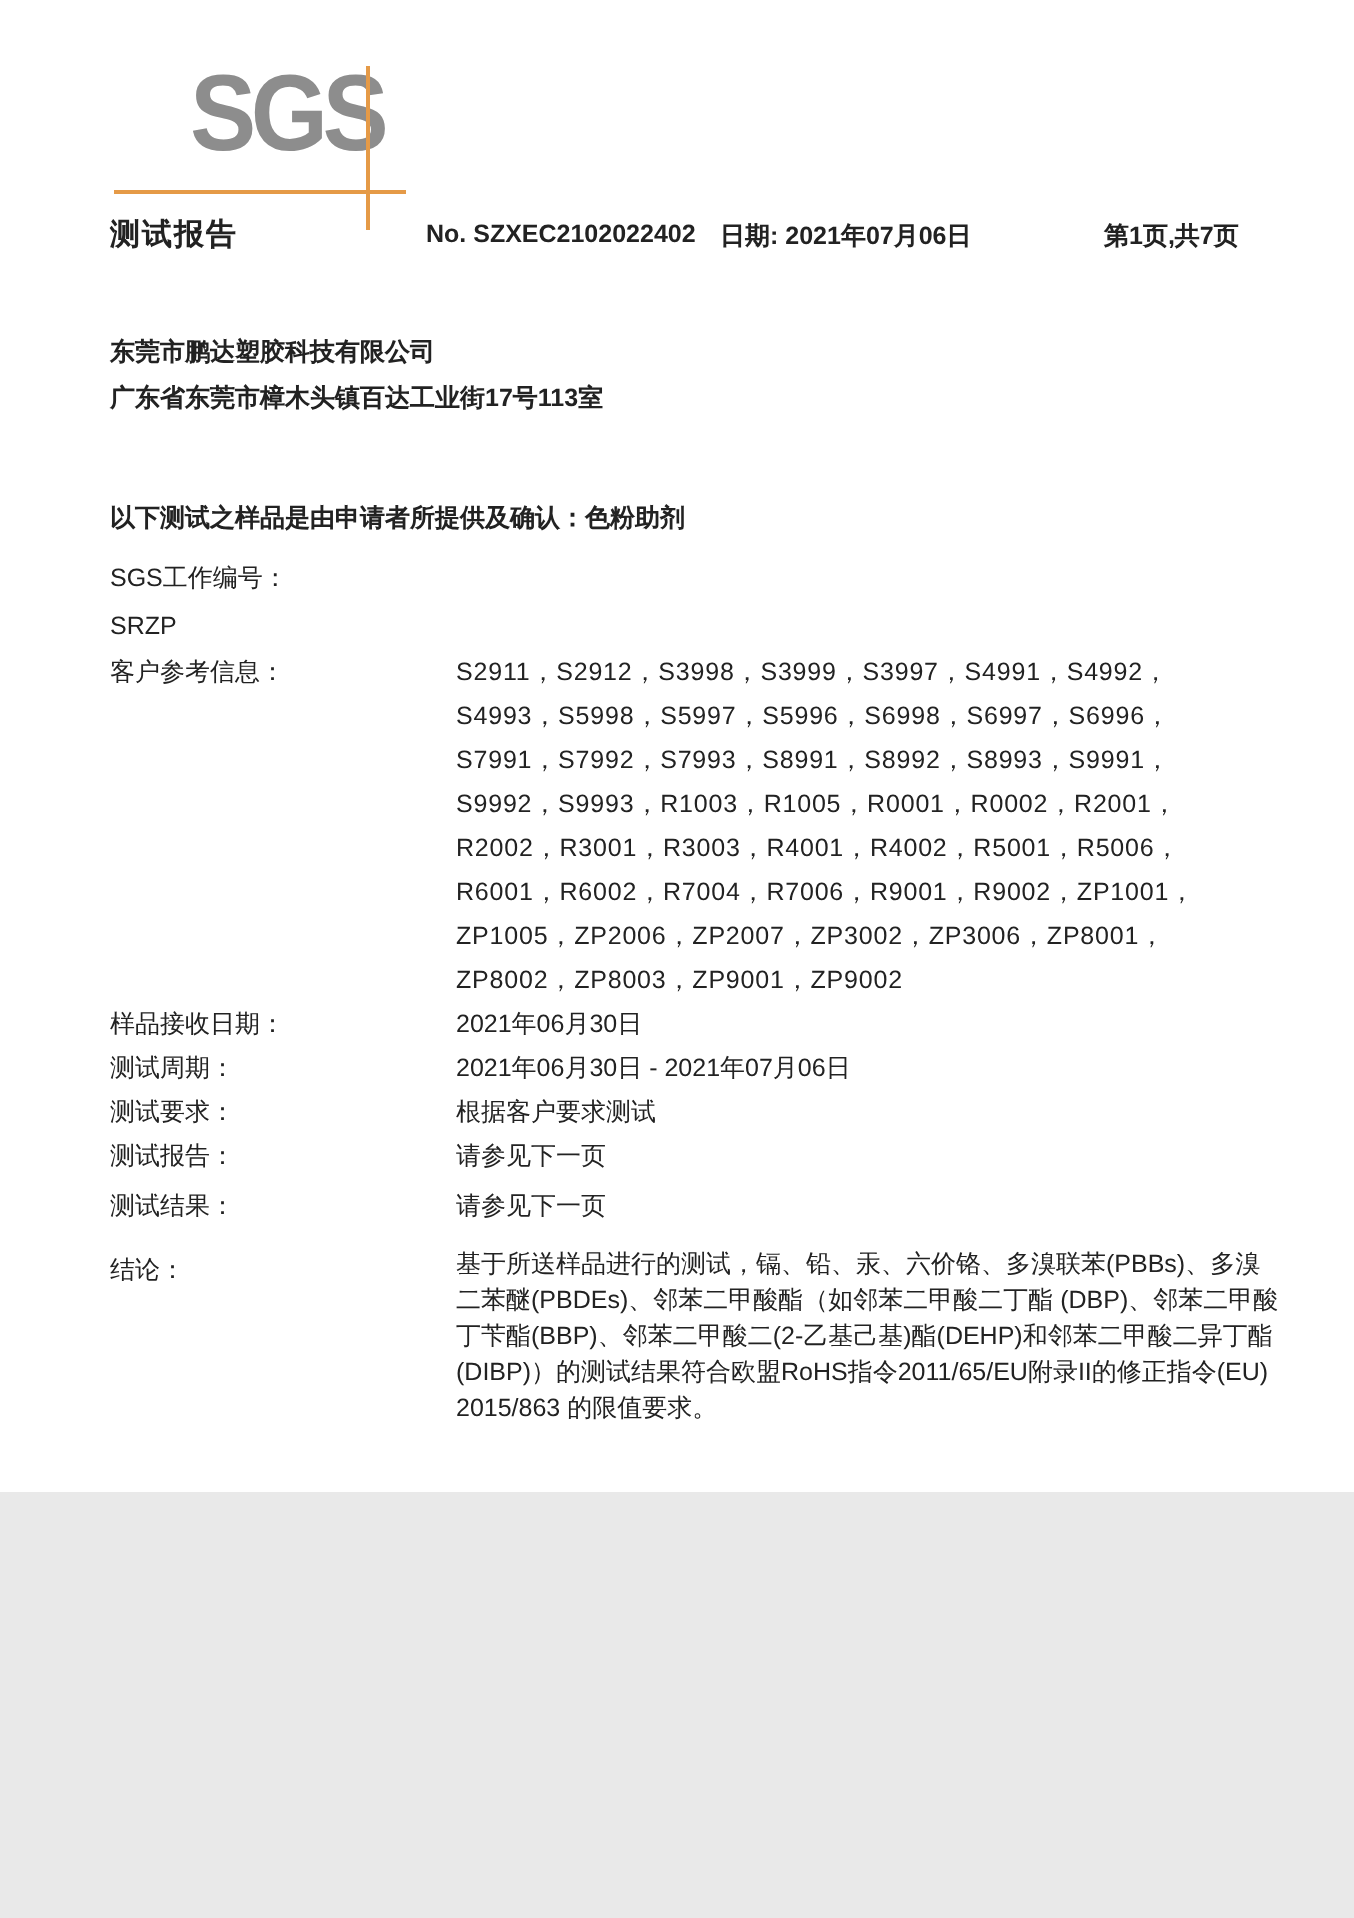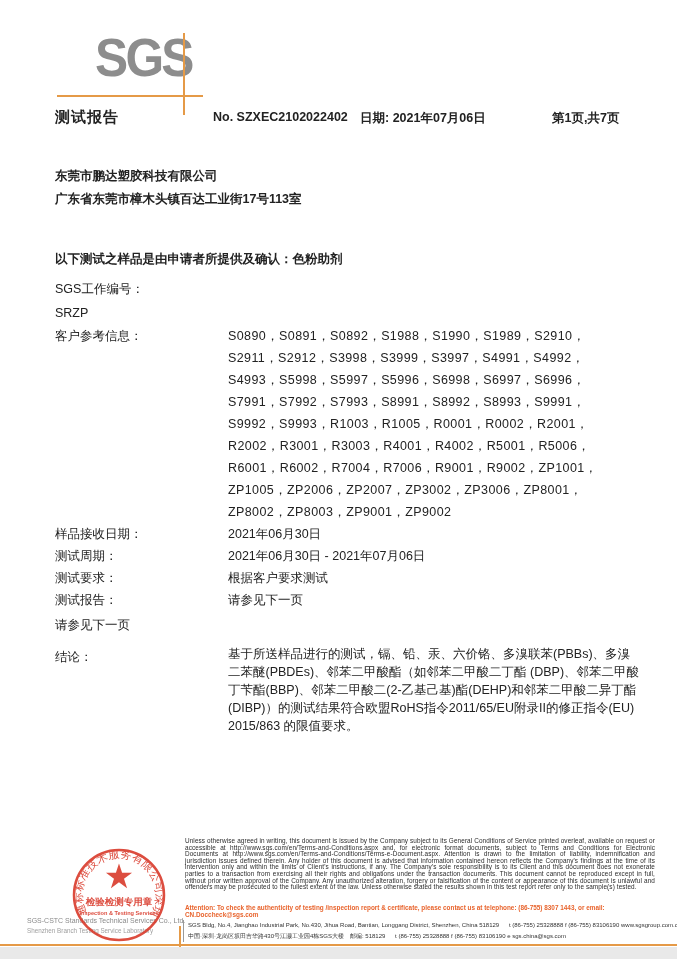--- a/index.html
+++ b/index.html
@@ -1,17 +1,17 @@
 <!DOCTYPE html>
 <html><head>
 <meta charset="utf-8">
 <style>
   html,body{margin:0;padding:0;background:#e9e9e9;}
   .page{
-    position:relative;width:677px;height:947px;margin:0 auto;background:#fff;
+    position:relative;width:677px;height:746px;margin:0 auto;background:#fff;
     font-family:"Liberation Sans","DejaVu Sans",sans-serif;color:#222;overflow:hidden;
   }
   
   .logo{
     position:absolute;left:95px;top:30px;font-size:54px;font-weight:700;color:#8d8d8d;
     letter-spacing:-3px;transform:scaleX(.92);transform-origin:left top;line-height:1;
   }
   .reg-h-top{position:absolute;left:57px;top:95px;width:146px;height:2px;background:#e59a47;}
   .reg-v-top{position:absolute;left:183px;top:33px;width:2px;height:82px;background:#e59a47;}
   .reg-h-bottom{position:absolute;left:0;top:944px;width:677px;height:2px;background:#e59a47;}
@@ -83,21 +83,20 @@
       <span class="lbl">SGS工作编号：</span>
     </div>
 
     <div class="row">
       <span class="val">SRZP</span>
     </div>
 
     <div class="row tight">
       <span class="lbl">客户参考信息：</span>
       <span class="val">
-        <div class="ref-line">S0890，S0891，S0892，S1988，S1990，S1989，S2910，</div>
         <div class="ref-line">S2911，S2912，S3998，S3999，S3997，S4991，S4992，</div>
         <div class="ref-line">S4993，S5998，S5997，S5996，S6998，S6997，S6996，</div>
         <div class="ref-line">S7991，S7992，S7993，S8991，S8992，S8993，S9991，</div>
         <div class="ref-line">S9992，S9993，R1003，R1005，R0001，R0002，R2001，</div>
         <div class="ref-line">R2002，R3001，R3003，R4001，R4002，R5001，R5006，</div>
         <div class="ref-line">R6001，R6002，R7004，R7006，R9001，R9002，ZP1001，</div>
         <div class="ref-line">ZP1005，ZP2006，ZP2007，ZP3002，ZP3006，ZP8001，</div>
         <div class="ref-line">ZP8002，ZP8003，ZP9001，ZP9002</div>
       </span>
     </div>
@@ -118,20 +117,21 @@
     </div>
 
     <div class="row tight">
       <span class="lbl">测试报告：</span>
       <span class="val">请参见下一页</span>
     </div>
 
     <div class="gap-sm"></div>
 
     <div class="row tight">
+      <span class="lbl">测试结果：</span>
       <span class="val">请参见下一页</span>
     </div>
 
     <div class="row conclusion">
       <span class="lbl">结论：</span>
       <span class="val">基于所送样品进行的测试，镉、铅、汞、六价铬、多溴联苯(PBBs)、多溴二苯醚(PBDEs)、邻苯二甲酸酯（如邻苯二甲酸二丁酯 (DBP)、邻苯二甲酸丁苄酯(BBP)、邻苯二甲酸二(2-乙基己基)酯(DEHP)和邻苯二甲酸二异丁酯(DIBP)）的测试结果符合欧盟RoHS指令2011/65/EU附录II的修正指令(EU) 2015/863 的限值要求。</span>
     </div>
   </div>
 
   <div class="disclaimer">Unless otherwise agreed in writing, this document is issued by the Company subject to its General Conditions of Service printed overleaf, available on request or accessible at http://www.sgs.com/en/Terms-and-Conditions.aspx and, for electronic format documents, subject to Terms and Conditions for Electronic Documents at http://www.sgs.com/en/Terms-and-Conditions/Terms-e-Document.aspx. Attention is drawn to the limitation of liability, indemnification and jurisdiction issues defined therein. Any holder of this document is advised that information contained hereon reflects the Company's findings at the time of its intervention only and within the limits of Client's instructions, if any. The Company's sole responsibility is to its Client and this document does not exonerate parties to a transaction from exercising all their rights and obligations under the transaction documents. This document cannot be reproduced except in full, without prior written approval of the Company. Any unauthorized alteration, forgery or falsification of the content or appearance of this document is unlawful and offenders may be prosecuted to the fullest extent of the law. Unless otherwise stated the results shown in this test report refer only to the sample(s) tested.</div>

